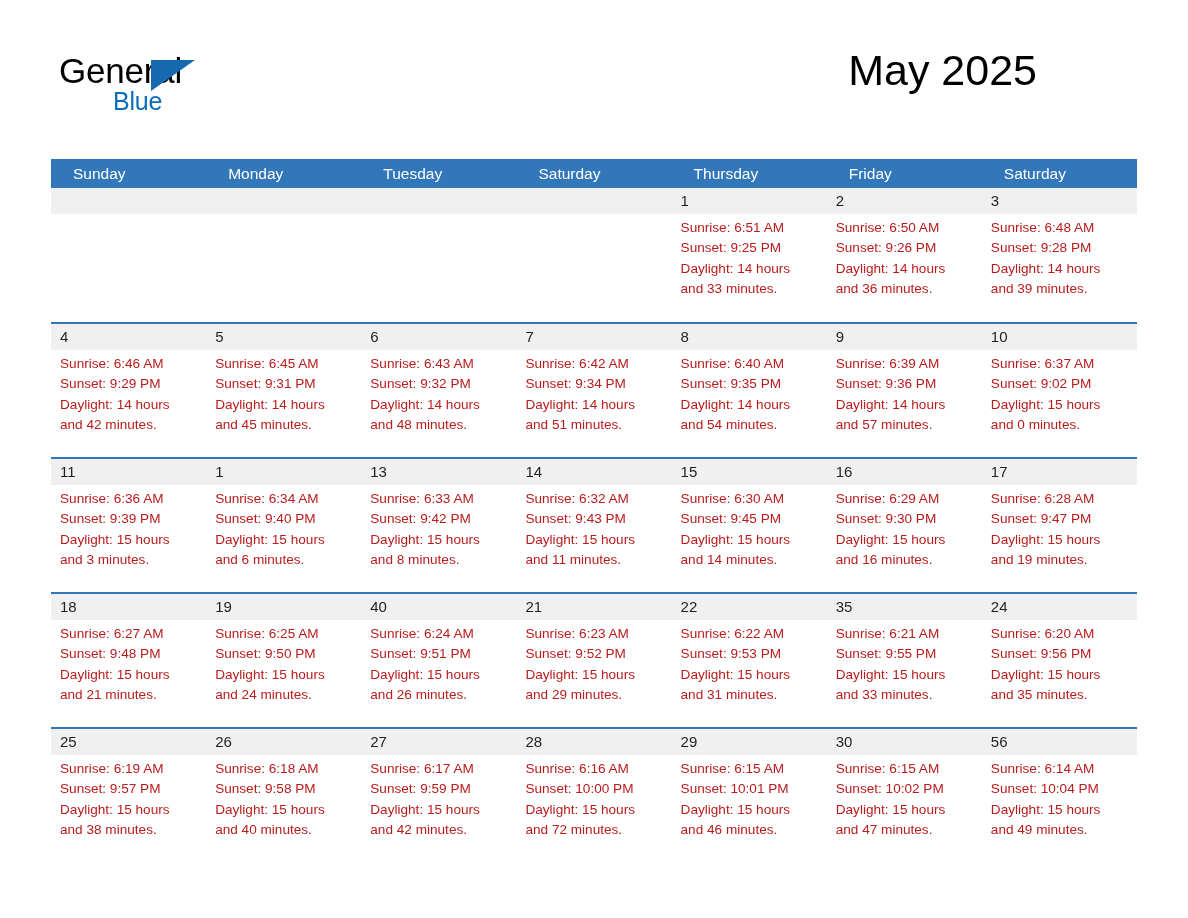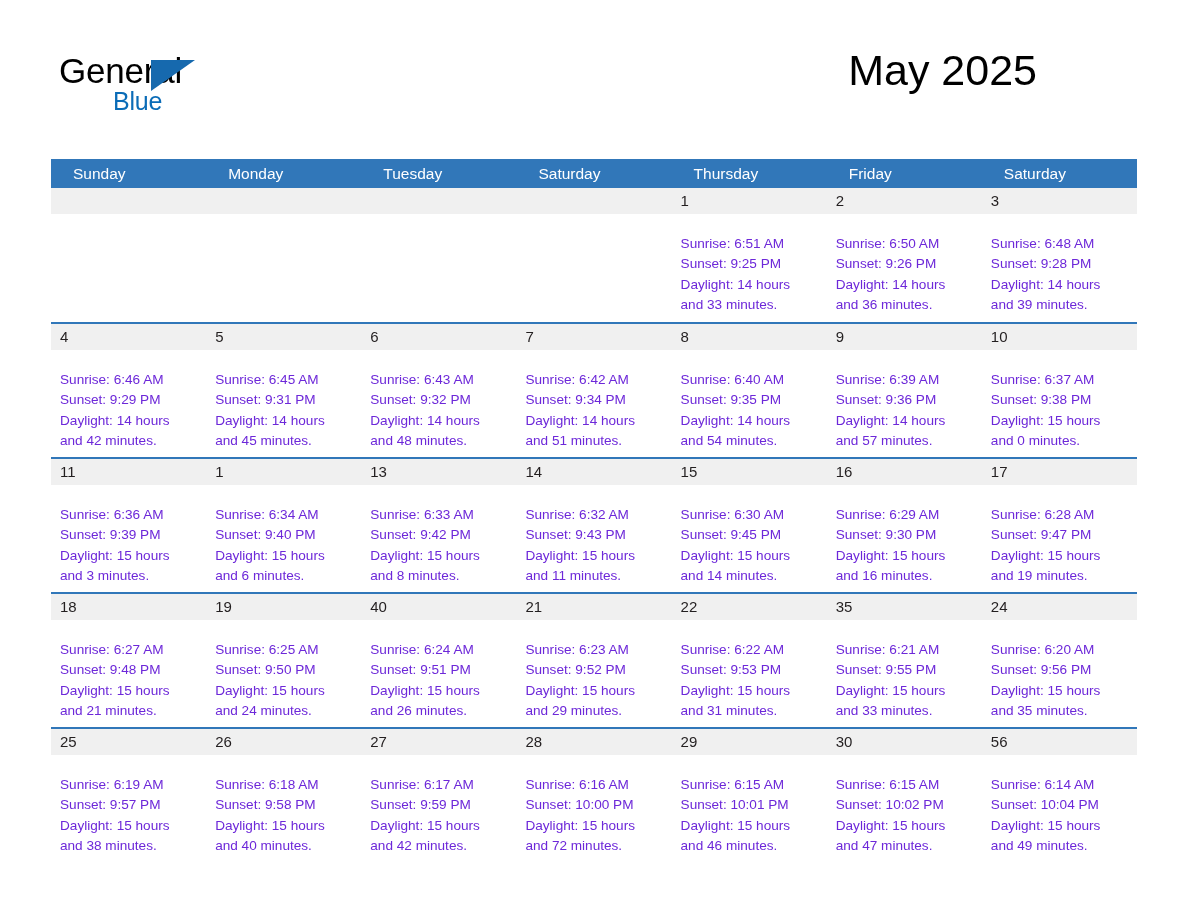--- a/index.html
+++ b/index.html
@@ -140,24 +140,24 @@
   .datestrip {
     height: 26px;
     line-height: 26px;
     font-size: 15px;
     color: #231f20;
     padding-left: 9px;
     box-sizing: border-box;
     background: transparent;
   }
   .details {
-    padding: 20px 10px 0 9px;
+    padding: 4px 10px 0 9px;
     font-size: 13.6px;
     line-height: 20.3px;
-    color: #6d28d9;
+    color: #b91c1c;
   }
   .details div {
     white-space: nowrap;
   }
   .empty-strip {
     height: 26px;
     background: #f0f0f0;
   }
 </style>
 </head>
@@ -312,21 +312,21 @@
                 <div>Daylight: 14 hours</div>
                 <div>and 57 minutes.</div>
               </div>
             </div>
           </td>
           <td>
             <div class="daycell filled">
               <div class="datestrip">10</div>
               <div class="details">
                 <div>Sunrise: 6:37 AM</div>
-                <div>Sunset: 9:38 PM</div>
+                <div>Sunset: 9:02 PM</div>
                 <div>Daylight: 15 hours</div>
                 <div>and 0 minutes.</div>
               </div>
             </div>
           </td>
         </tr>
         <tr class="week-row">
           <td>
             <div class="daycell filled">
               <div class="datestrip">11</div>

